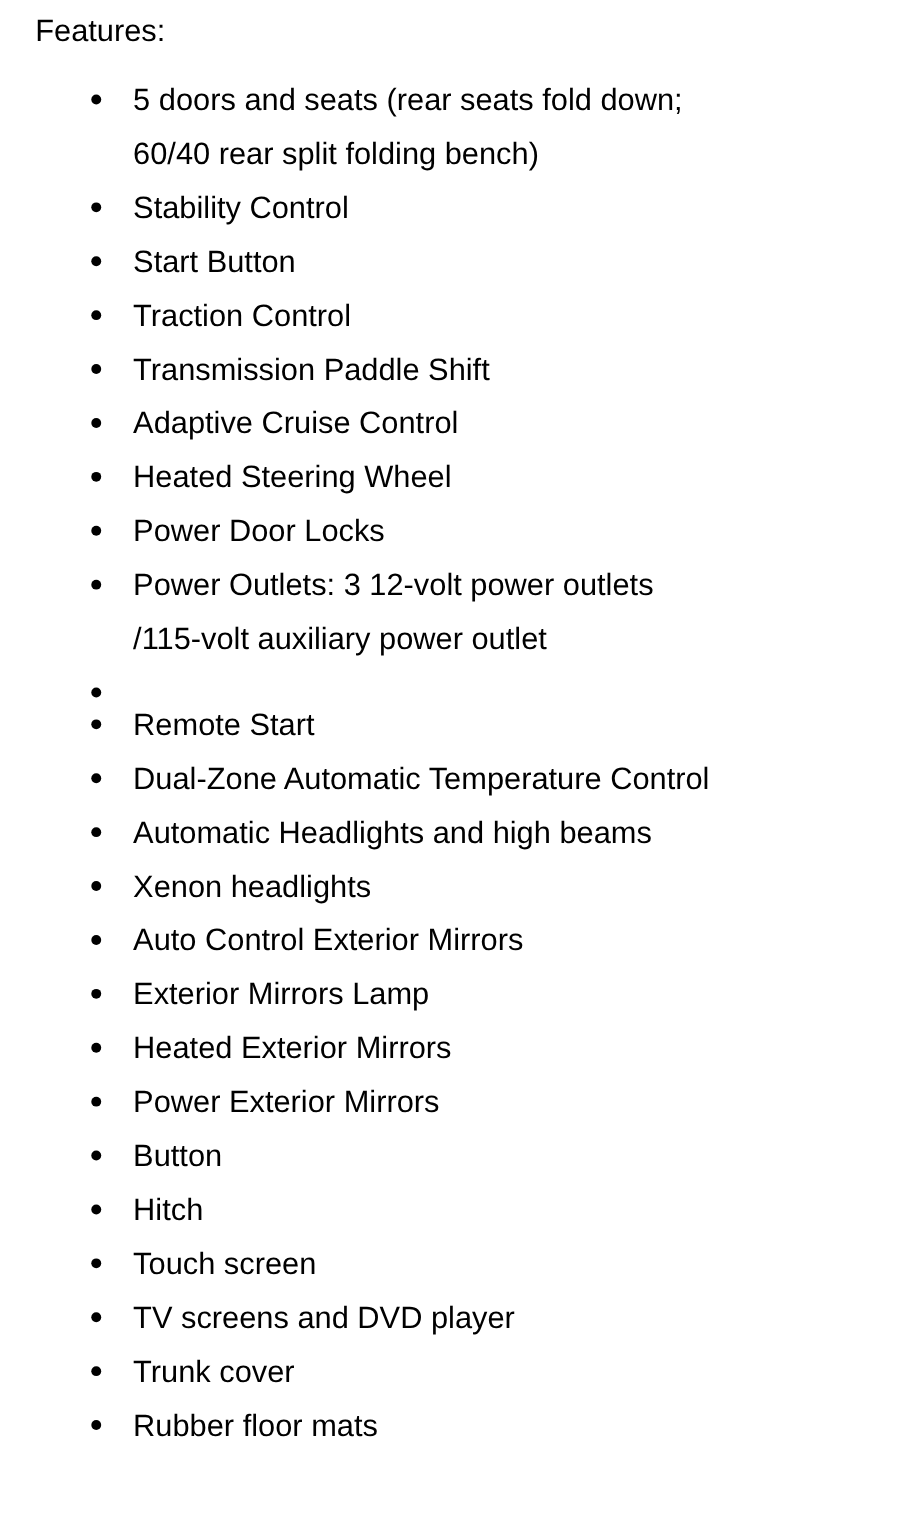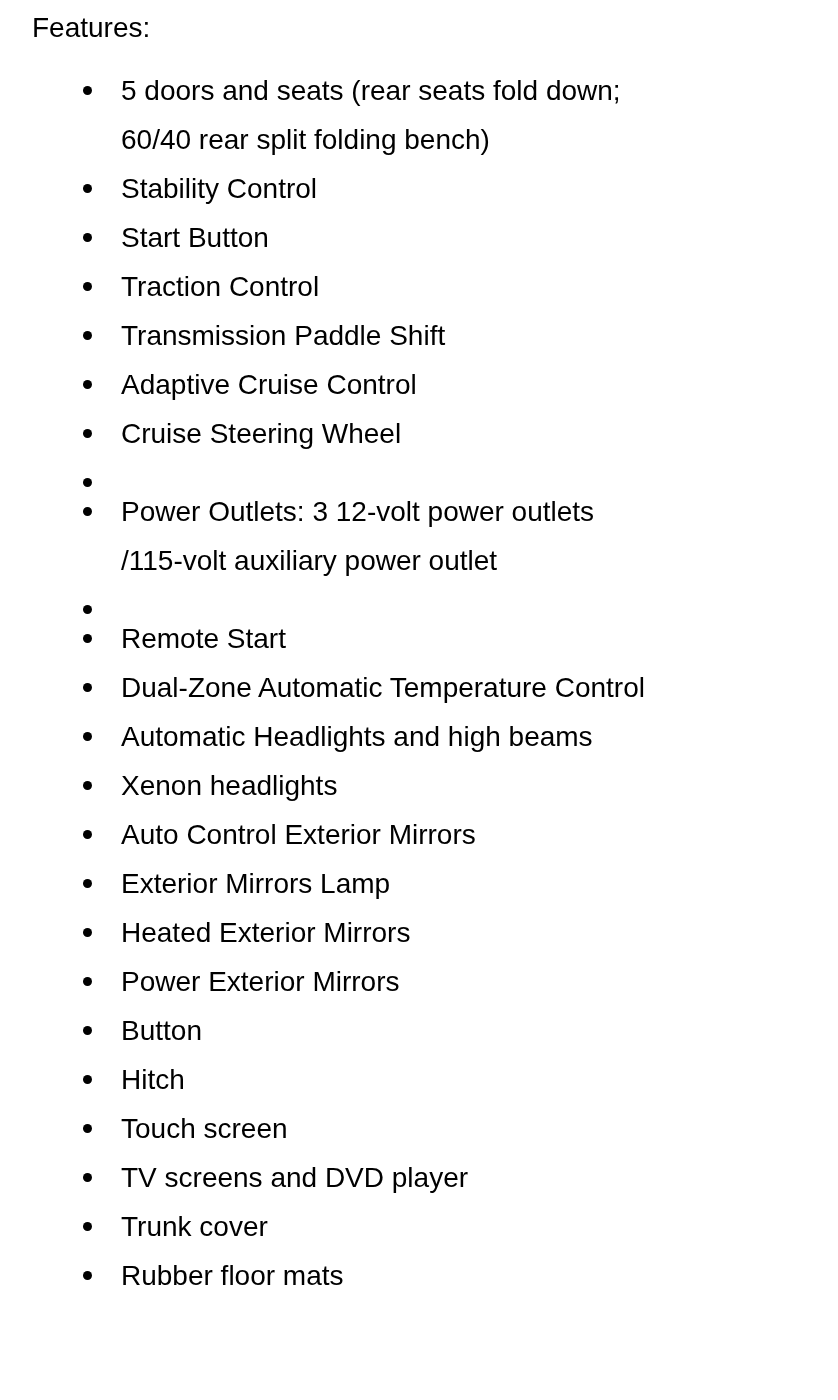--- a/index.html
+++ b/index.html
@@ -74,24 +74,25 @@
       <li class="feature">
       <span class="dot"></span>
       <span class="txt">Transmission Paddle Shift</span>
     </li>
       <li class="feature">
       <span class="dot"></span>
       <span class="txt">Adaptive Cruise Control</span>
     </li>
       <li class="feature">
       <span class="dot"></span>
-      <span class="txt">Cruise Steering Wheel</span>
+      <span class="txt">Heated Steering Wheel</span>
     </li>
       <li class="feature">
       <span class="dot"></span>
+      <span class="txt">Power Door Locks</span>
     </li>
       <li class="feature">
       <span class="dot"></span>
       <span class="txt">Power Outlets: 3 12-volt power outlets
 /115-volt auxiliary power outlet</span>
     </li>
       <li class="feature">
       <span class="dot"></span>
     </li>
       <li class="feature">

